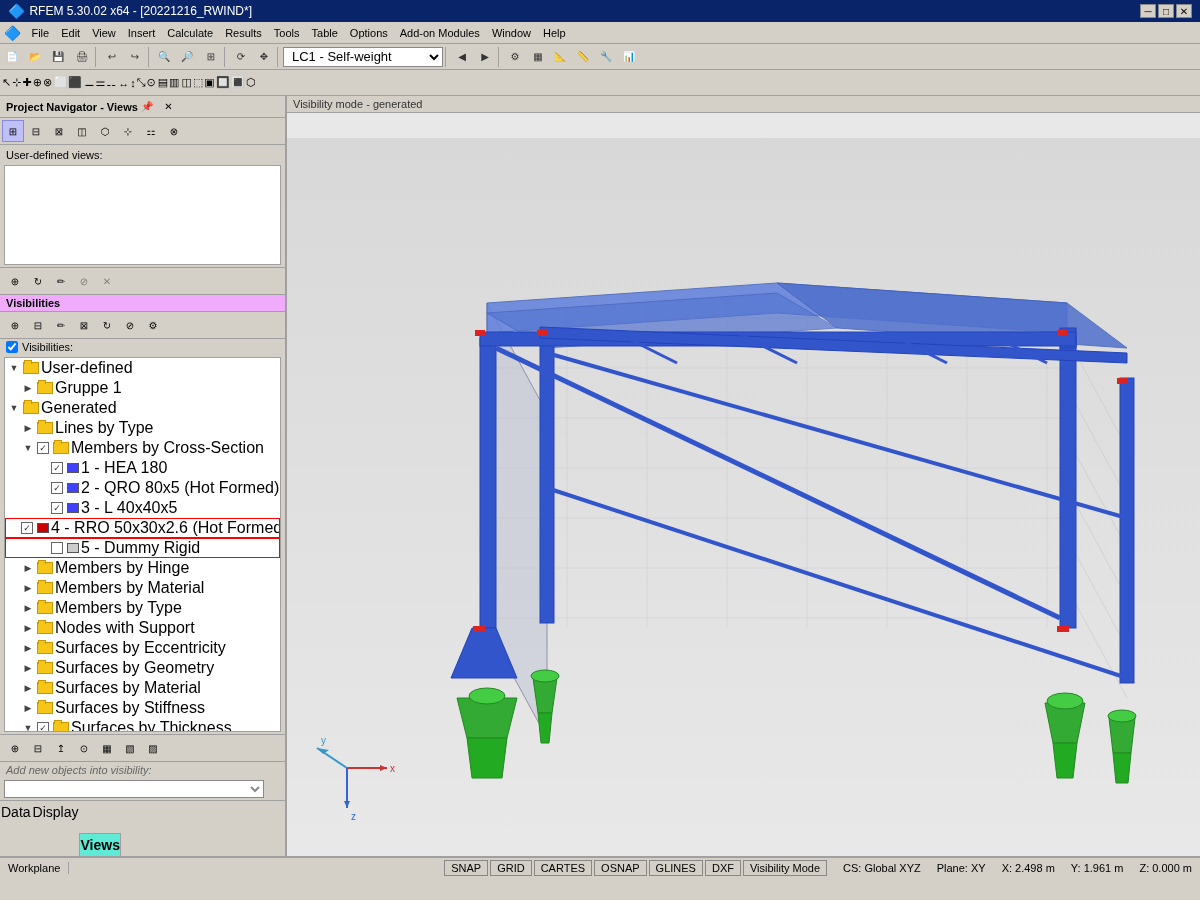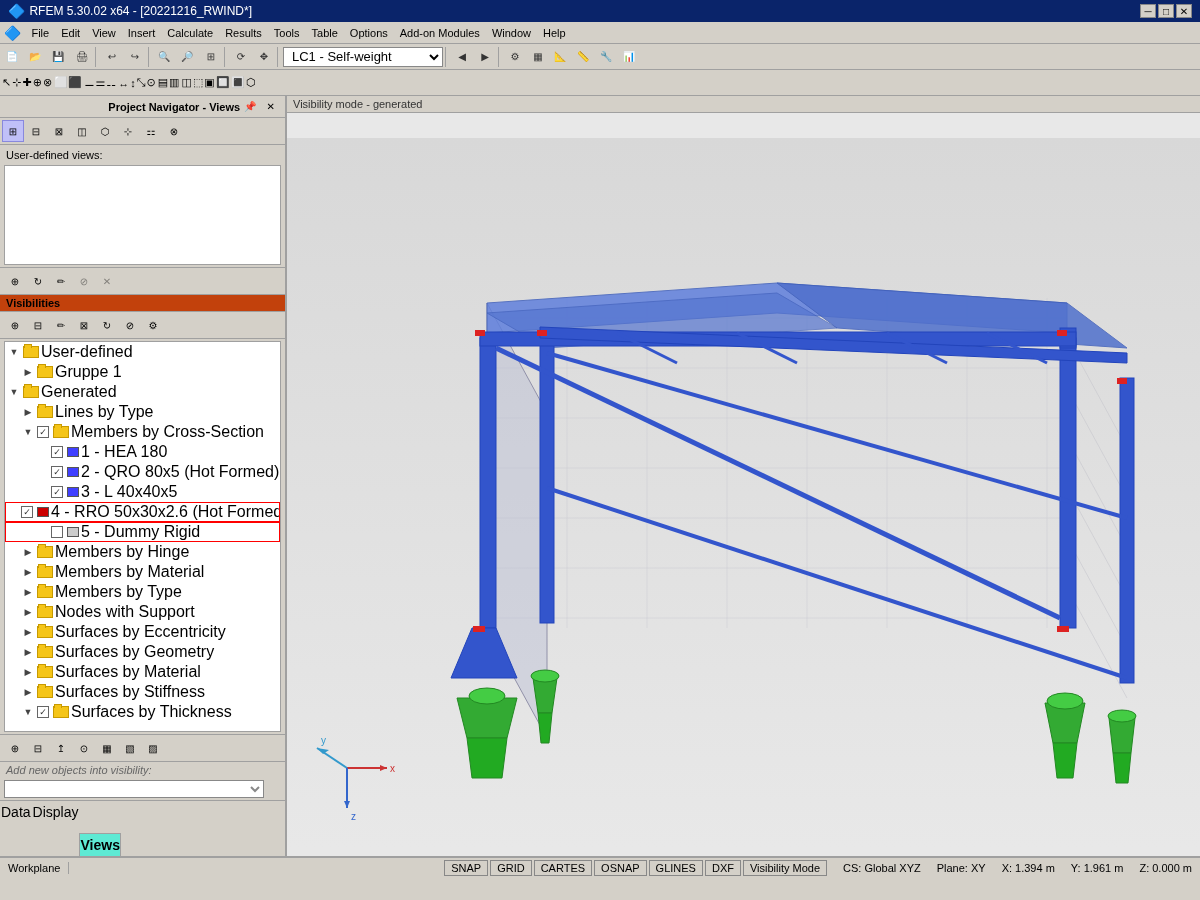--- a/index.html
+++ b/index.html
@@ -21,37 +21,37 @@
     .toolbar .sep { width: 4px; height: 20px; border-left: 1px solid #a0a0a0; margin: 0 1px; }
     .toolbar .lc-combo { height: 20px; background: white; border: 1px solid #888; padding: 0 4px; font-size: 13px; min-width: 160px; }
 
     
     #main { display: flex; height: calc(900px - 22px - 22px - 26px - 26px - 22px - 22px); }
 
     
     #left-panel { width: 287px; background: #d4d0c8; border-right: 2px solid #a0a0a0; display: flex; flex-direction: column; height: 100%; overflow: hidden; }
 
     
-    #proj-nav-header { background: #d4d0c8; border-bottom: 1px solid #a0a0a0; padding: 3px 6px; display: flex; align-items: center; justify-content: flex-end; }
+    #proj-nav-header { background: #d4d0c8; border-bottom: 1px solid #a0a0a0; padding: 3px 6px; display: flex; align-items: center; justify-content: flex-start; }
     #proj-nav-title { font-size: 11px; font-weight: bold; color: #000; }
     #proj-nav-controls { display: flex; gap: 2px; }
     #proj-nav-controls span { cursor: pointer; font-size: 10px; padding: 1px 3px; background: #d4d0c8; border: 1px solid transparent; }
 
     .nav-toolbar { display: flex; gap: 1px; padding: 2px; background: #d4d0c8; border-bottom: 1px solid #a0a0a0; }
     .nav-tb-btn { width: 22px; height: 22px; background: #d4d0c8; border: 1px solid transparent; display: flex; align-items: center; justify-content: center; cursor: pointer; font-size: 10px; }
 
     #user-views-label { padding: 4px 6px 2px; font-size: 11px; }
     #user-views-area { flex: 0 0 100px; background: white; margin: 2px 6px; border: 1px solid #a0a0a0; overflow: auto; }
 
     .small-toolbar { display: flex; gap: 1px; padding: 2px 4px; background: #d4d0c8; border-bottom: 1px solid #a0a0a0; border-top: 1px solid #a0a0a0; align-items: center; }
     .small-tb-btn { width: 22px; height: 22px; display: flex; align-items: center; justify-content: center; cursor: pointer; background: #d4d0c8; border: 1px solid transparent; font-size: 10px; }
     .small-tb-btn.disabled { opacity: 0.4; cursor: default; }
 
     #visibilities-section { flex: 1; display: flex; flex-direction: column; overflow: hidden; }
-    #visibilities-header { padding: 2px 6px; font-size: 11px; font-weight: bold; border-bottom: 1px solid #a0a0a0; background: #c2410c; }
+    #visibilities-header { padding: 2px 6px; font-size: 11px; font-weight: bold; border-bottom: 1px solid #a0a0a0; background: #f0abfc; }
     .vis-toolbar { display: flex; gap: 1px; padding: 2px 4px; background: #d4d0c8; border-bottom: 1px solid #a0a0a0; }
     .vis-tb-btn { width: 22px; height: 22px; display: flex; align-items: center; justify-content: center; cursor: pointer; background: #d4d0c8; border: 1px solid transparent; font-size: 10px; }
 
     #vis-checkbox-row { display: flex; align-items: center; gap: 4px; padding: 2px 6px; font-size: 11px; }
     #vis-checkbox-row input[type=checkbox] { width: 12px; height: 12px; }
 
     #vis-tree { flex: 1; background: white; border: 1px solid #a0a0a0; margin: 2px 4px; overflow-y: auto; font-size: 11px; }
 
     .tree-item { display: flex; align-items: center; padding: 1px 0; cursor: pointer; white-space: nowrap; }
     .tree-item .indent { display: inline-block; }
@@ -230,20 +230,24 @@
       <div class="vis-toolbar">
         <div class="vis-tb-btn">⊕</div>
         <div class="vis-tb-btn">⊟</div>
         <div class="vis-tb-btn">✏</div>
         <div class="vis-tb-btn">⊠</div>
         <div class="vis-tb-btn">↻</div>
         <div class="vis-tb-btn">⊘</div>
         <div class="vis-tb-btn">⚙</div>
       </div>
 
+      <div id="vis-checkbox-row">
+        <input type="checkbox" checked="" style="">
+        <span>Visibilities:</span>
+      </div>
 
       <div id="vis-tree">
 
       <div class="tree-item">
             <span class="indent" style="width: 2px; display: inline-block;"></span>
             <span class="arrow">▼</span>
             <span class="folder-icon"></span>
             <span class="item-label">User-defined</span>
           </div>
           <div class="tree-item">
@@ -499,17 +503,17 @@
   <div id="status-right">
   <button class="status-btn">SNAP</button>
       <button class="status-btn">GRID</button>
       <button class="status-btn">CARTES</button>
       <button class="status-btn">OSNAP</button>
       <button class="status-btn">GLINES</button>
       <button class="status-btn">DXF</button>
       <button class="status-btn">Visibility Mode</button>
       <span class="status-coord">CS: Global XYZ</span>
       <span class="status-coord">Plane: XY</span>
-      <span class="status-coord">X: 1.394 m</span>
+      <span class="status-coord">X: 2.498 m</span>
       <span class="status-coord">Y: 1.961 m</span>
       <span class="status-coord">Z: 0.000 m</span>
     </div>
 </div>
 
 </body></html>

